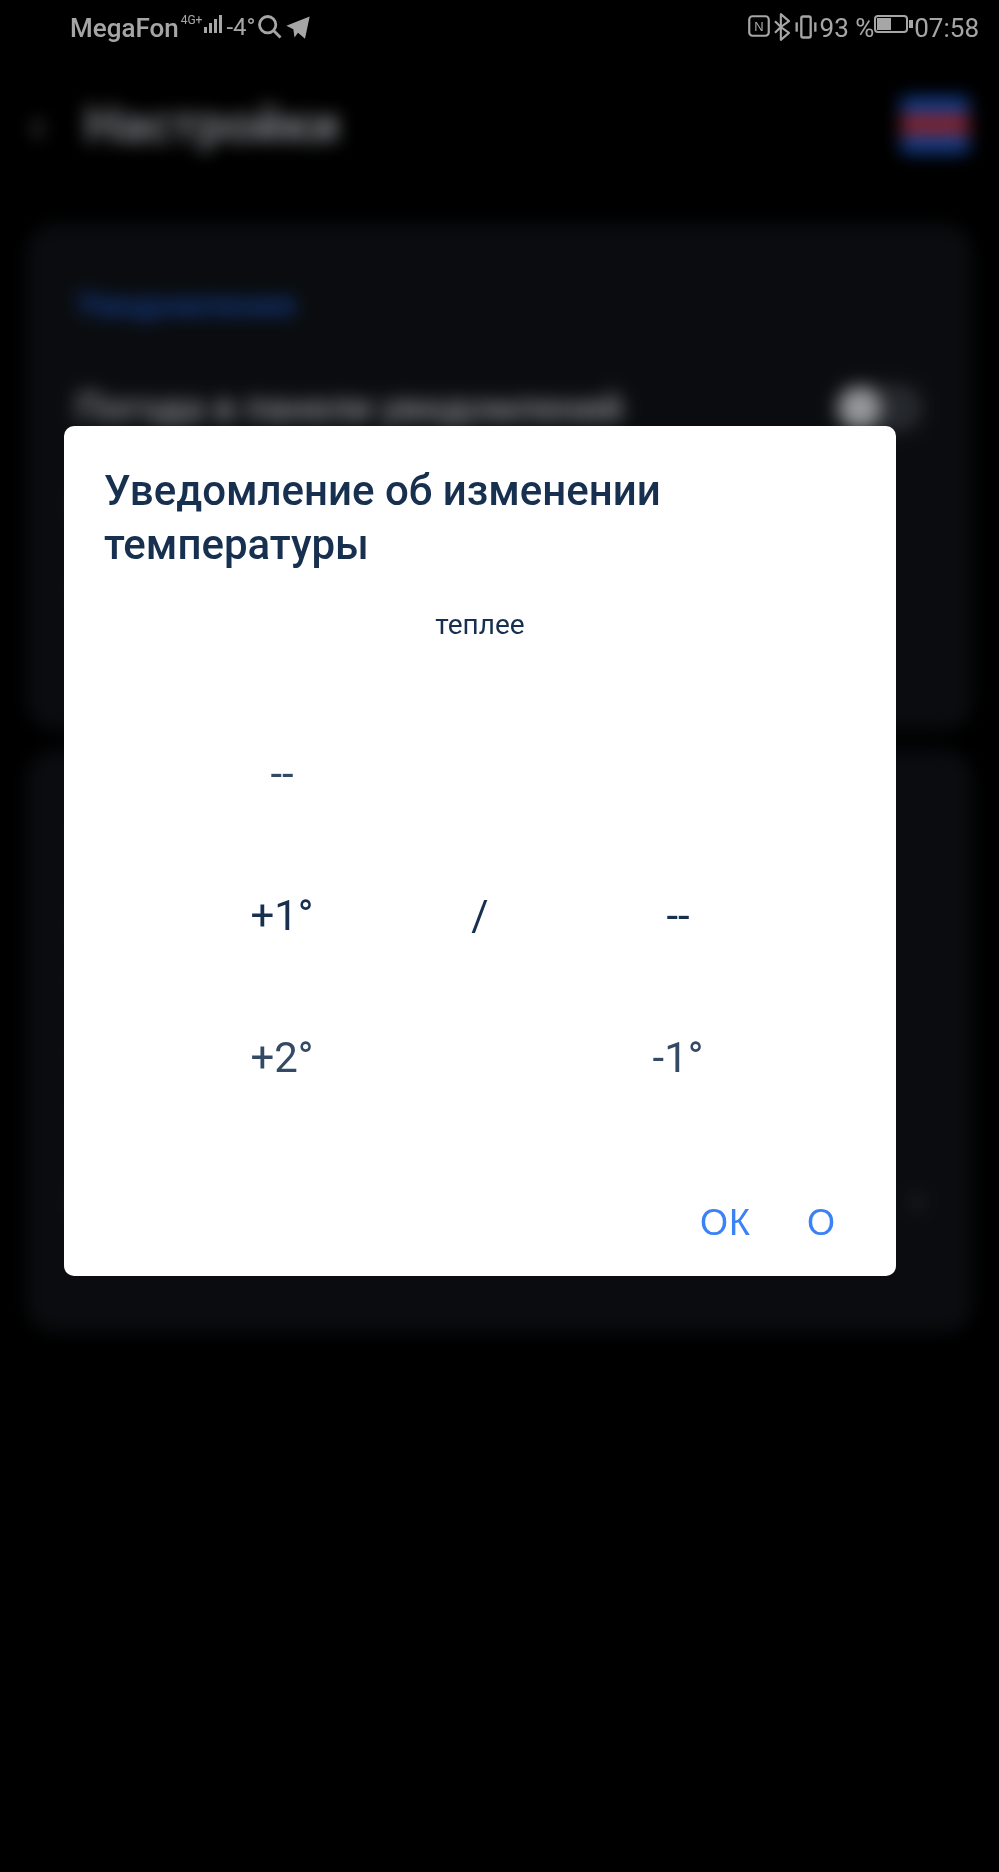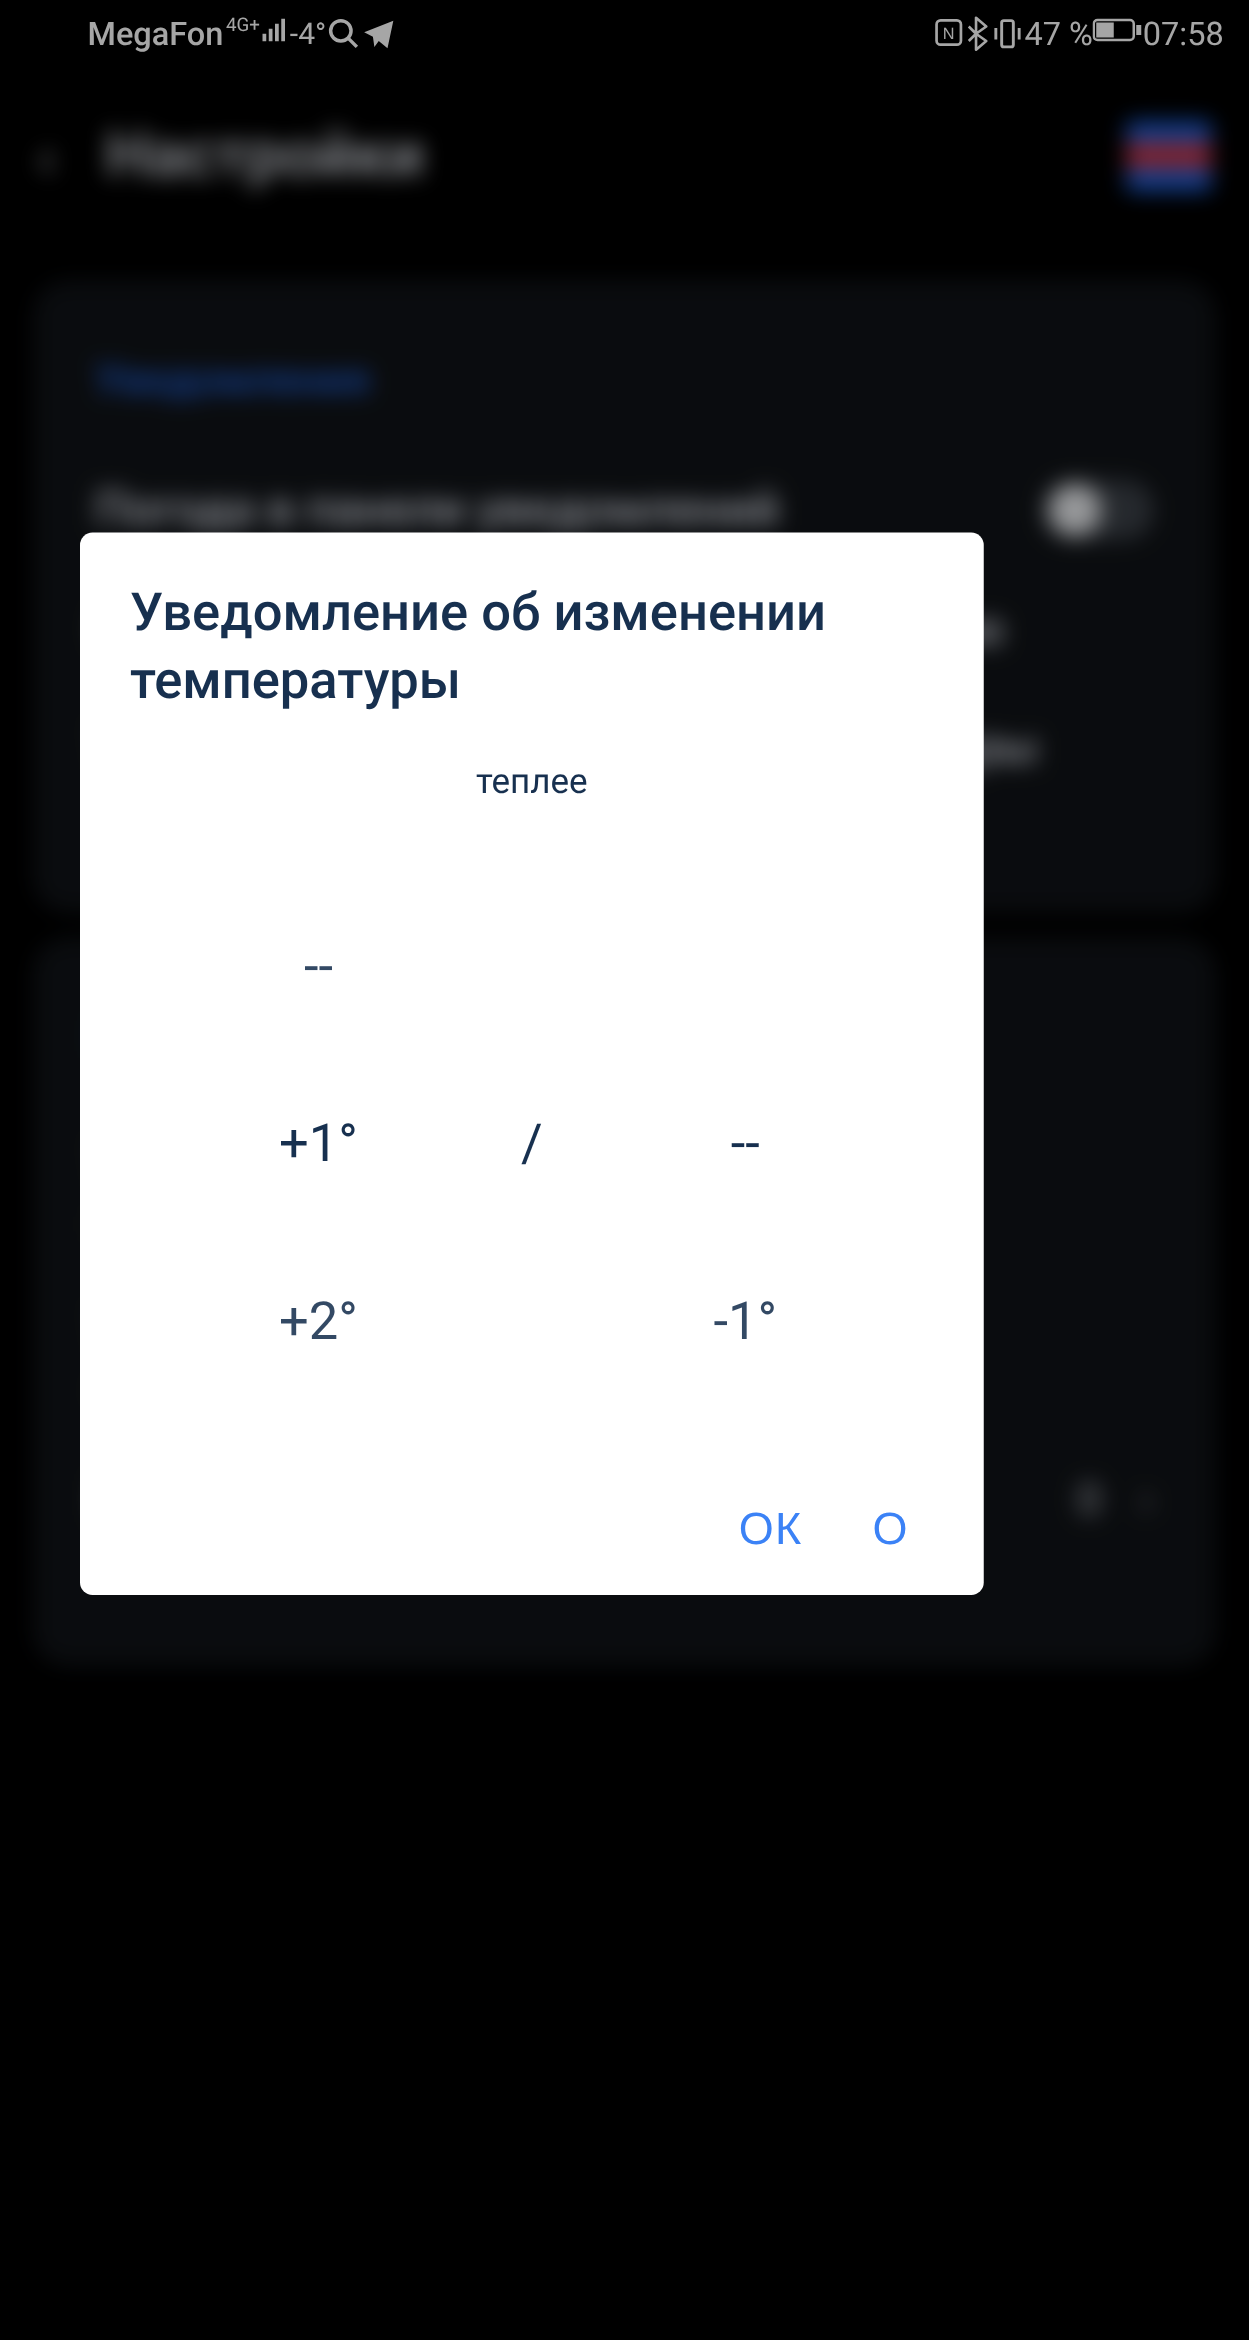--- a/index.html
+++ b/index.html
@@ -16,21 +16,21 @@
     height: 56px;
     display: flex;
     align-items: center;
     justify-content: space-between;
     padding: 0 20px 0 70px;
     color: #fff;
     font-size: 26px;
   }
   .status-left, .status-right { display: flex; gap: 0; }
   .status-left .carrier { font-weight: 500; }
-  .status-left .net { font-size: 15px; line-height: 14px; margin-left: 2px; }
+  .status-left .net { font-size: 12px; line-height: 14px; margin-left: 2px; }
   .signal svg, .nfc svg, .bt svg, .vib svg, .batt svg, .search svg, .tg svg { display:block; }
   .temp-mini { font-size: 24px; }
 
   
   .app-bg {
     position: absolute;
     inset: 56px 0 0 0;
     filter: blur(9px);
     pointer-events: none;
   }
@@ -61,21 +61,21 @@
   .bg-switch::after { content:""; position:absolute; left:6px; top:3px; width:42px; height:42px; border-radius:50%; background:#e7e9ec; }
   .bg-count { color:#c9cdd6; font-size:34px; margin-left:auto; margin-right:30px;}
   .bg-chev { color:#7c7f86; font-size:40px;}
 
   
   .scrim { position:absolute; inset:0; background:rgba(0,0,0,0.35); }
   .modal {
     position: absolute;
     left: 64px;
     top: 426px;
-    width: 723px;
+    width: 832px;
     height: 850px;
     background: #fff;
     border-radius: 10px;
     padding: 38px 40px 20px 40px;
     display: flex;
     flex-direction: column;
     color: #152a47;
   }
   .modal-title {
     font-size: 42px;
@@ -172,21 +172,21 @@
           <path d="M6 1v22l7-6-7-5 7-5-7-6zM6 12L1 7m5 5l-5 5" stroke="#fff" stroke-width="1.8" fill="none" stroke-linejoin="round"></path>
         </svg>
     </span>
     <span class="vib">
       <svg width="28" height="28" viewBox="0 0 24 24">
           <rect x="8" y="3" width="8" height="18" rx="1.5" stroke="#fff" stroke-width="2" fill="none"></rect>
           <line x1="4" y1="8" x2="4" y2="16" stroke="#fff" stroke-width="2"></line>
           <line x1="20" y1="8" x2="20" y2="16" stroke="#fff" stroke-width="2"></line>
         </svg>
     </span>
-    <span>47 %</span>
+    <span>93 %</span>
     <span class="batt">
       <svg width="40" height="22" viewBox="0 0 40 22">
           <rect x="1" y="3" width="32" height="16" rx="3" stroke="#fff" stroke-width="2" fill="none"></rect>
           <rect x="3" y="5" width="14" height="12" fill="#fff"></rect>
           <rect x="35" y="7" width="4" height="8" fill="#fff"></rect>
         </svg>
     </span>
     <span>07:58</span>
   </div>
 </div>

